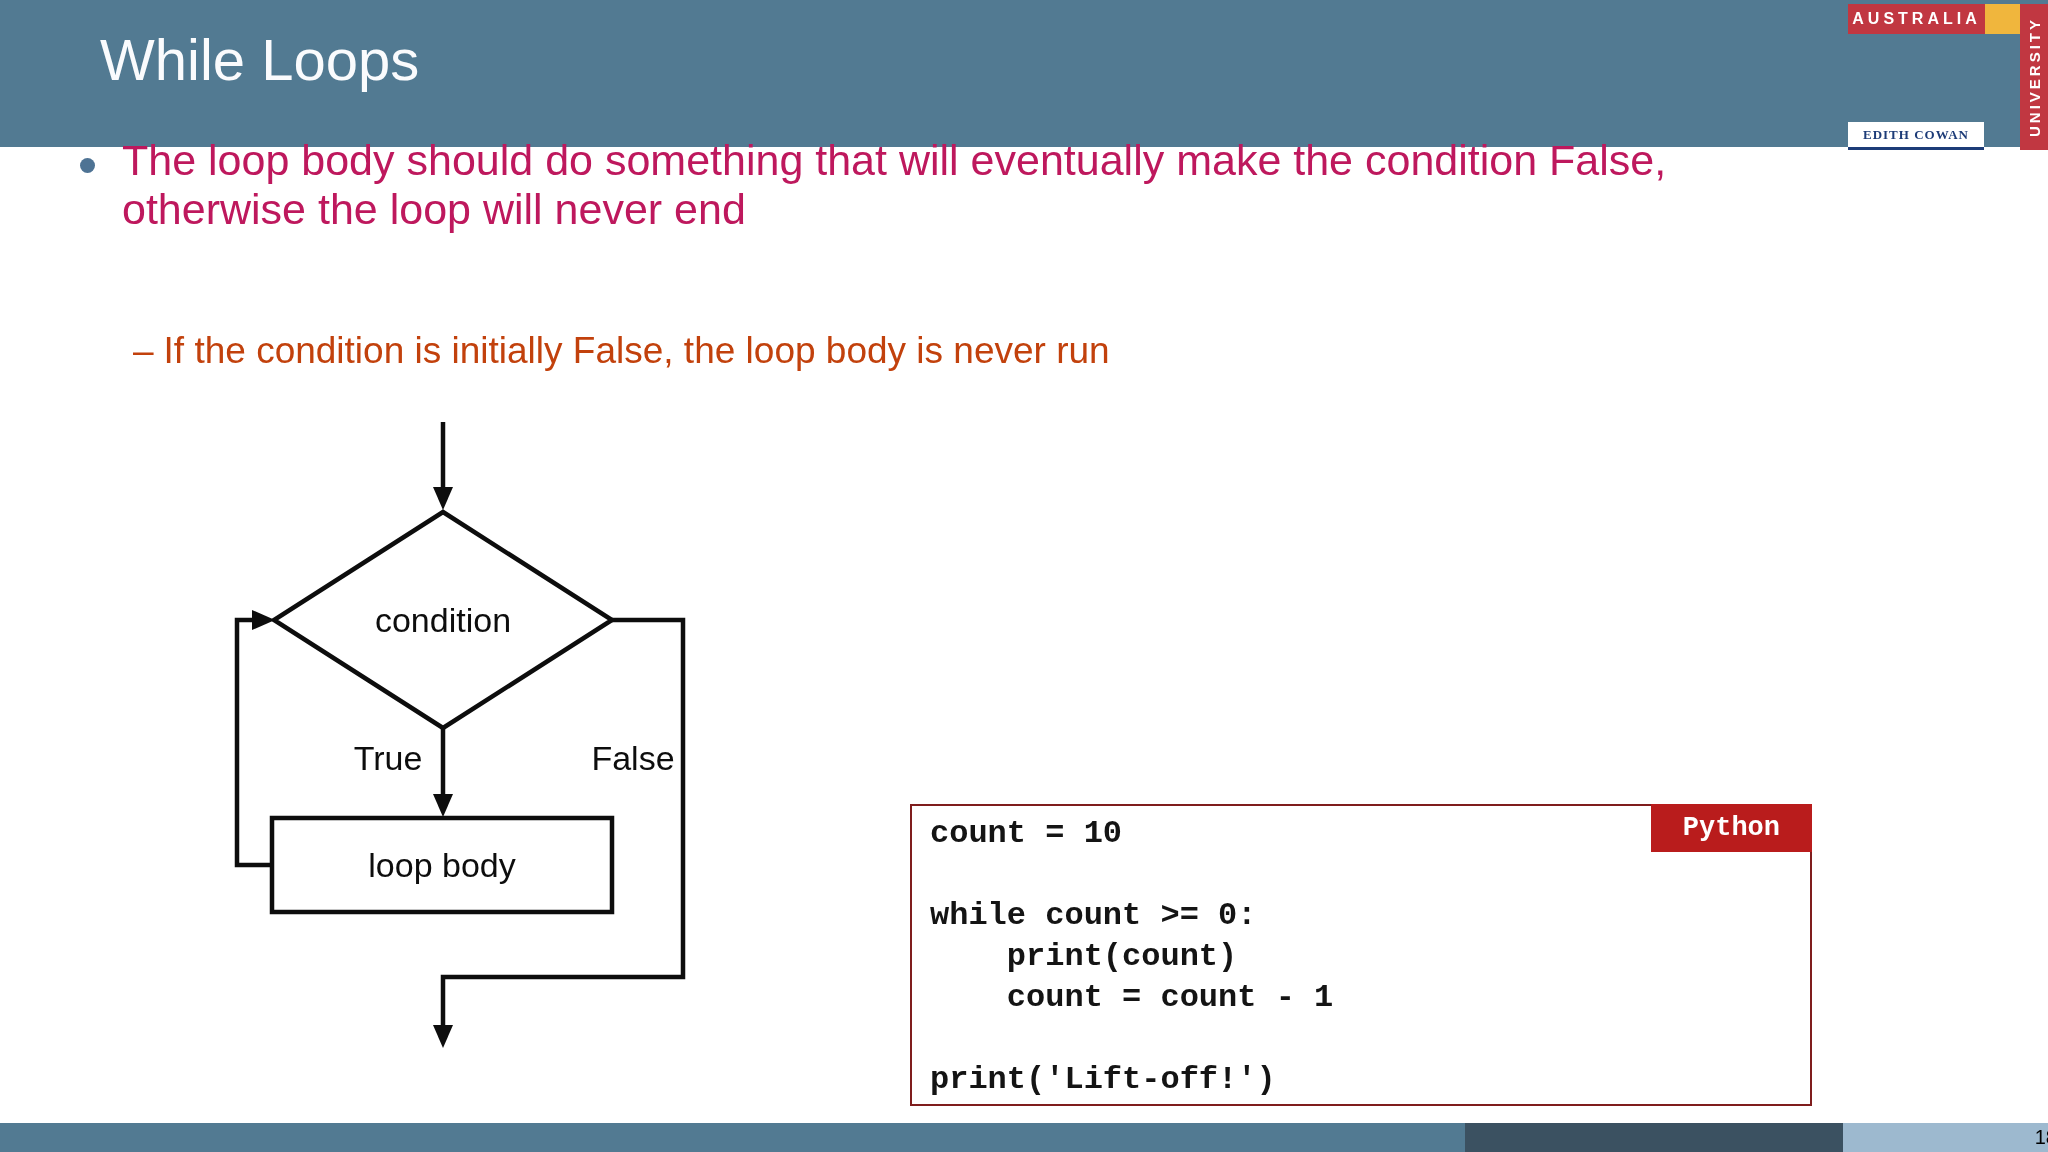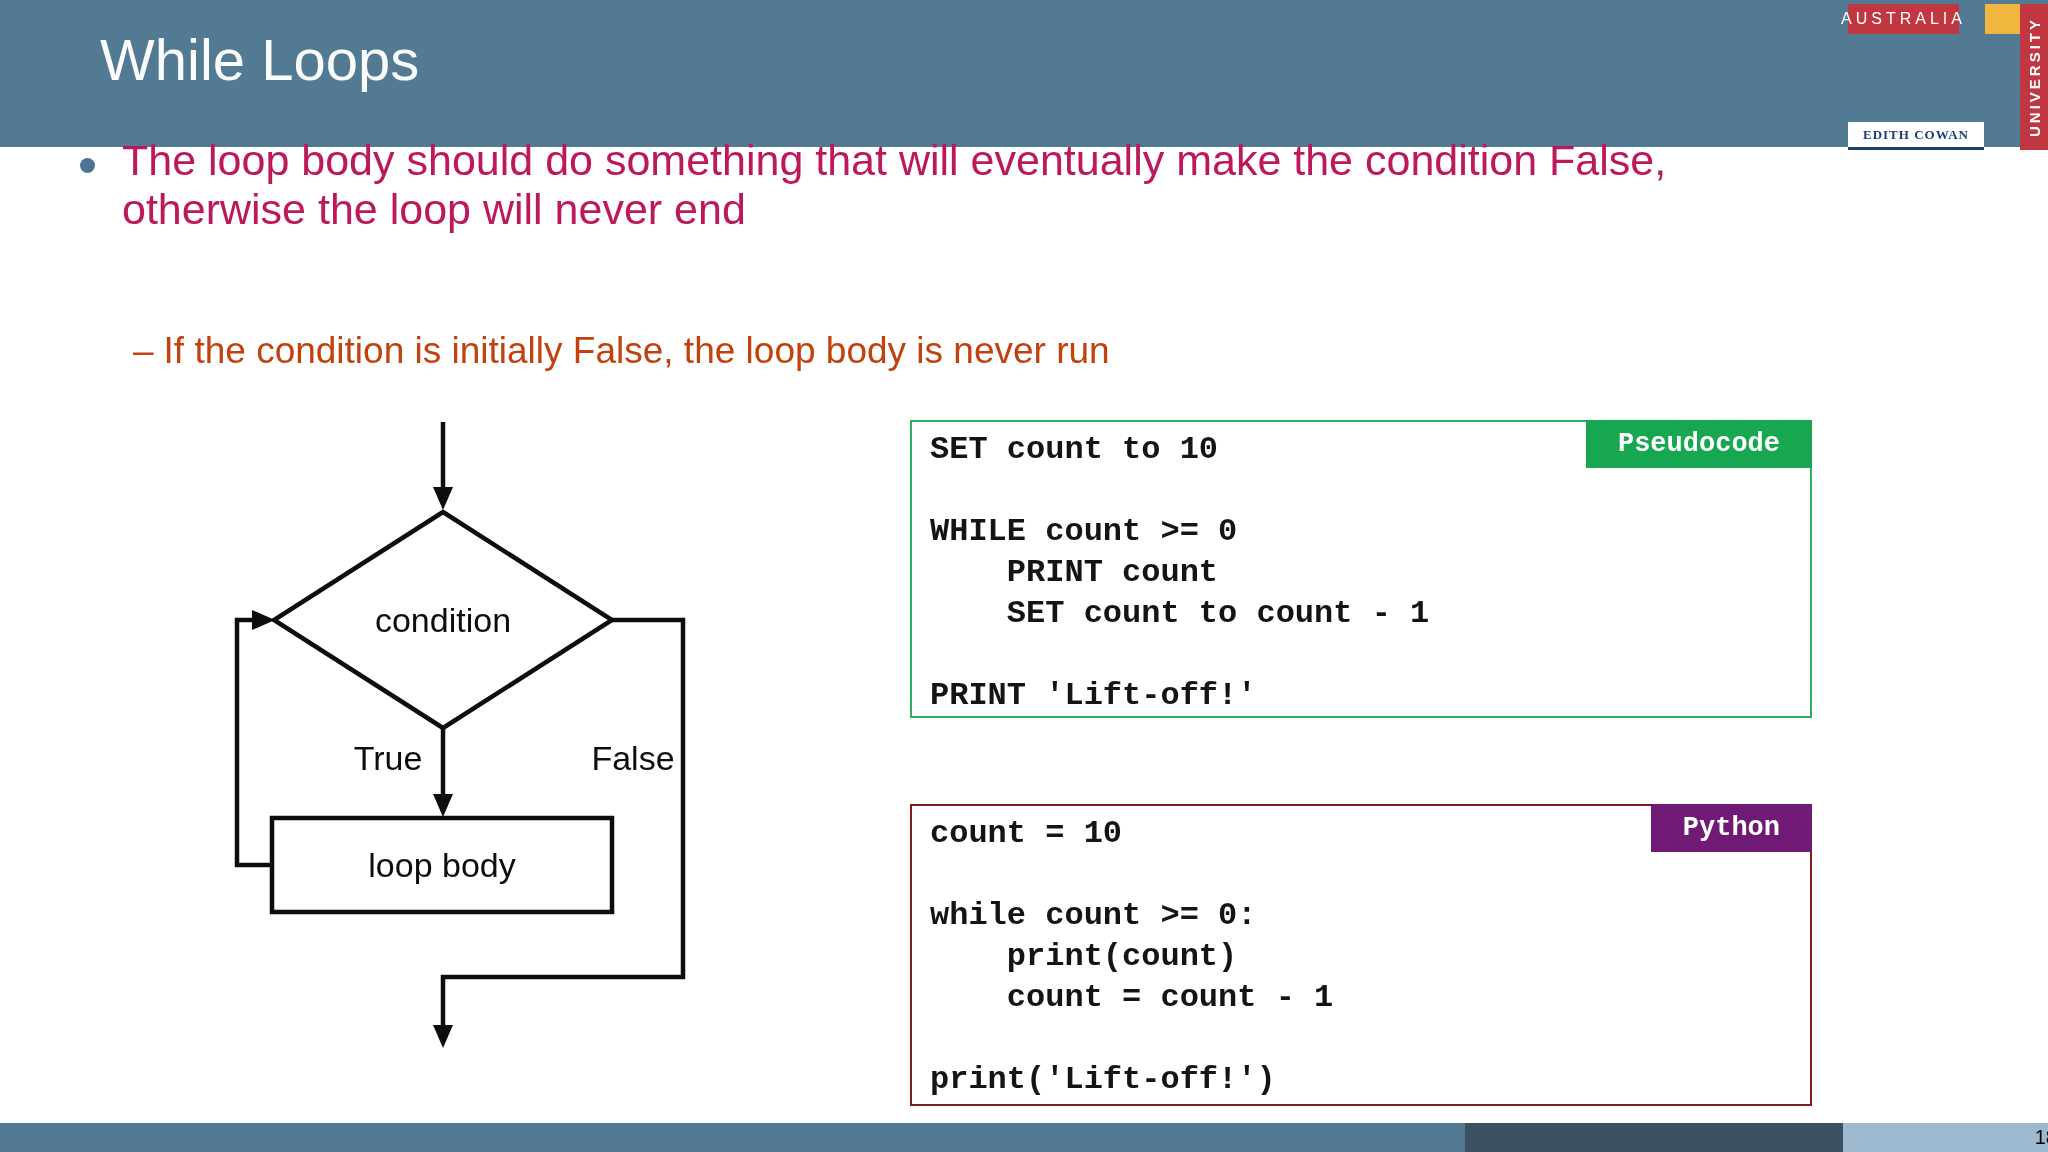--- a/index.html
+++ b/index.html
@@ -9,22 +9,22 @@
   }
   
   .header{position:absolute;left:0;top:0;width:2048px;height:147px;background:#527a92;}
   .title{
     position:absolute;left:100px;top:33px;font-size:58px;line-height:54px;
     color:#fafbfd;letter-spacing:0px;font-weight:400;white-space:nowrap;
   }
   
   .logo{position:absolute;right:0;top:0;width:203px;height:150px;}
   .logo .aus{
-    position:absolute;left:3px;top:4px;width:111px;height:30px;background:#c13741;
-    color:#ffffff;font-size:16px;font-weight:400;letter-spacing:4px;
+    position:absolute;left:3px;top:4px;width:137px;height:30px;background:#c13741;
+    color:#ffffff;font-size:16px;font-weight:700;letter-spacing:4px;
     display:flex;align-items:center;justify-content:center;
   }
   .logo .gold{position:absolute;left:140px;top:4px;width:35px;height:30px;background:#f0b63d;}
   .logo .navy{
     position:absolute;left:3px;top:34px;width:172px;height:88px;background:#1d3c78;
     display:flex;align-items:center;justify-content:center;
     font-size:76px;font-weight:700;letter-spacing:-2px;color:#ffffff;
   }
   .logo .navy .u{color:#f0b63d;}
   .logo .strip{
@@ -71,21 +71,21 @@
     font-family:"Liberation Mono","DejaVu Sans Mono",monospace;
     font-weight:700;font-size:32px;line-height:41px;color:#141414;
   }
   .badge{
     position:absolute;top:-2px;right:-2px;height:48px;line-height:48px;
     padding:0 32px;color:#ffffff;
     font-family:"Liberation Mono","DejaVu Sans Mono",monospace;
     font-weight:700;font-size:27px;white-space:nowrap;
   }
   .badge.green{background:#17a750;}
-  .badge.indigo{background:#701a75;}
+  .badge.indigo{background:#b91c1c;}
   
   .footer{position:absolute;left:0;top:1123px;width:2048px;height:29px;}
   .footer .seg1{position:absolute;left:0;top:0;width:1465px;height:29px;background:#527a92;}
   .footer .seg2{position:absolute;left:1465px;top:0;width:378px;height:29px;background:#3b5161;}
   .footer .seg3{
     position:absolute;left:1843px;top:0;width:230px;height:29px;background:#9db9cf;
     display:flex;align-items:center;justify-content:flex-end;padding-right:16px;
     box-sizing:border-box;color:#000000;font-size:20px;
   }
 </style>
@@ -136,30 +136,20 @@
       <polygon points="243,417 233,394 253,394"></polygon>
       <polygon points="243,648 233,625 253,625"></polygon>
       <polygon points="75,220 52,210 52,230"></polygon>
     </g>
     <text x="243" y="232" text-anchor="middle">condition</text>
     <text x="188" y="370" text-anchor="middle">True</text>
     <text x="433" y="370" text-anchor="middle">False</text>
     <text x="242" y="477" text-anchor="middle">loop body</text>
   </svg>
 
-  <div class="codebox pseudo">
-    <pre>SET count to 10
-
-WHILE count &gt;= 0
-    PRINT count
-    SET count to count - 1
-
-PRINT 'Lift-off!'</pre>
-    <div class="badge green">Pseudocode</div>
-  </div>
 
   <div class="codebox python">
     <pre>count = 10
 
 while count &gt;= 0:
     print(count)
     count = count - 1
 
 print('Lift-off!')</pre>
     <div class="badge indigo">Python</div>

